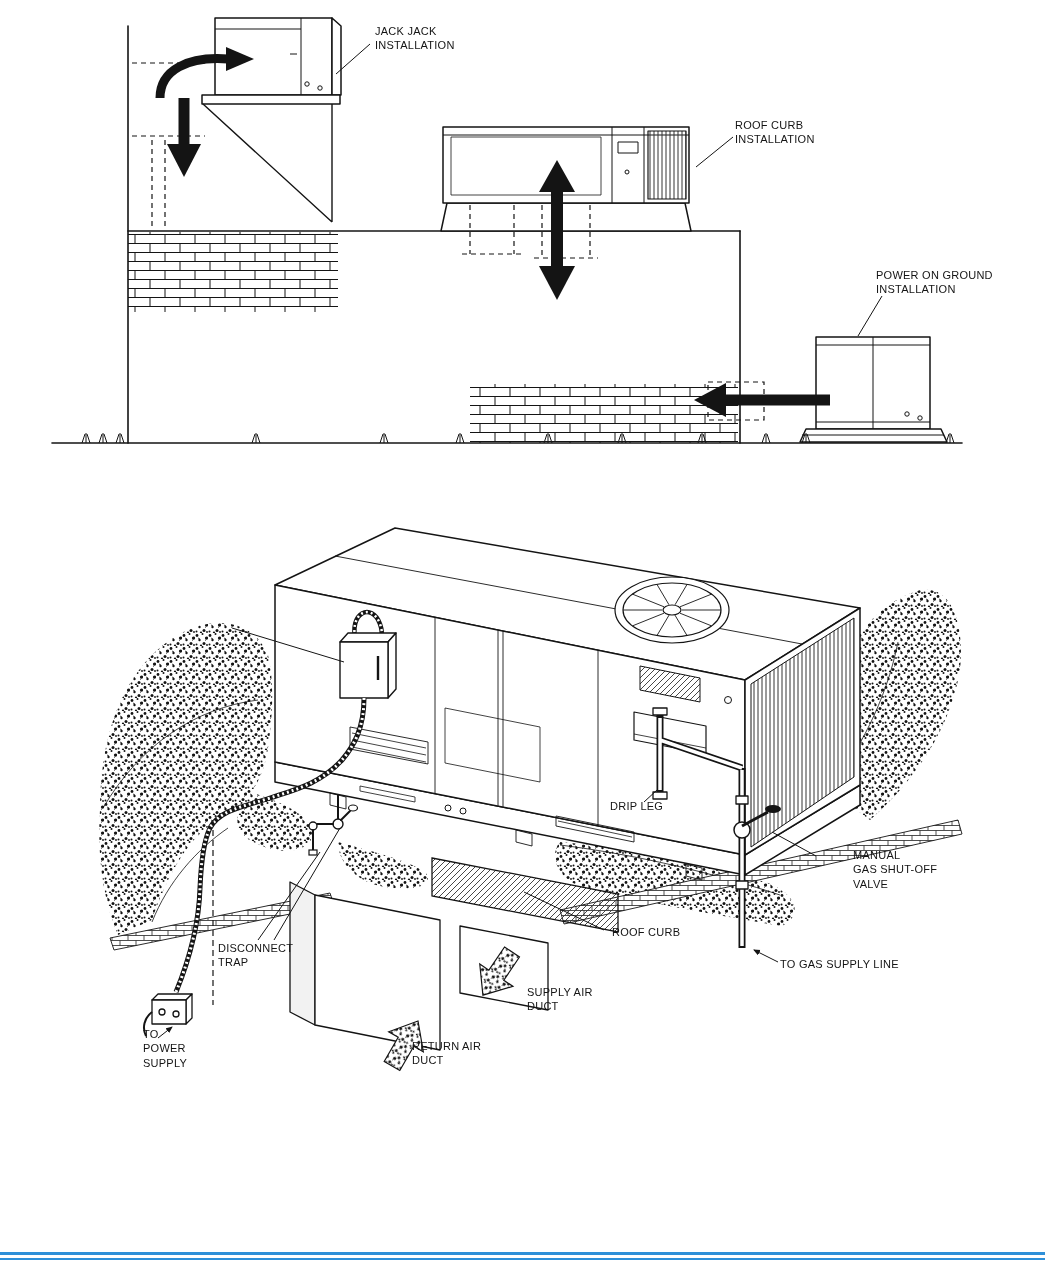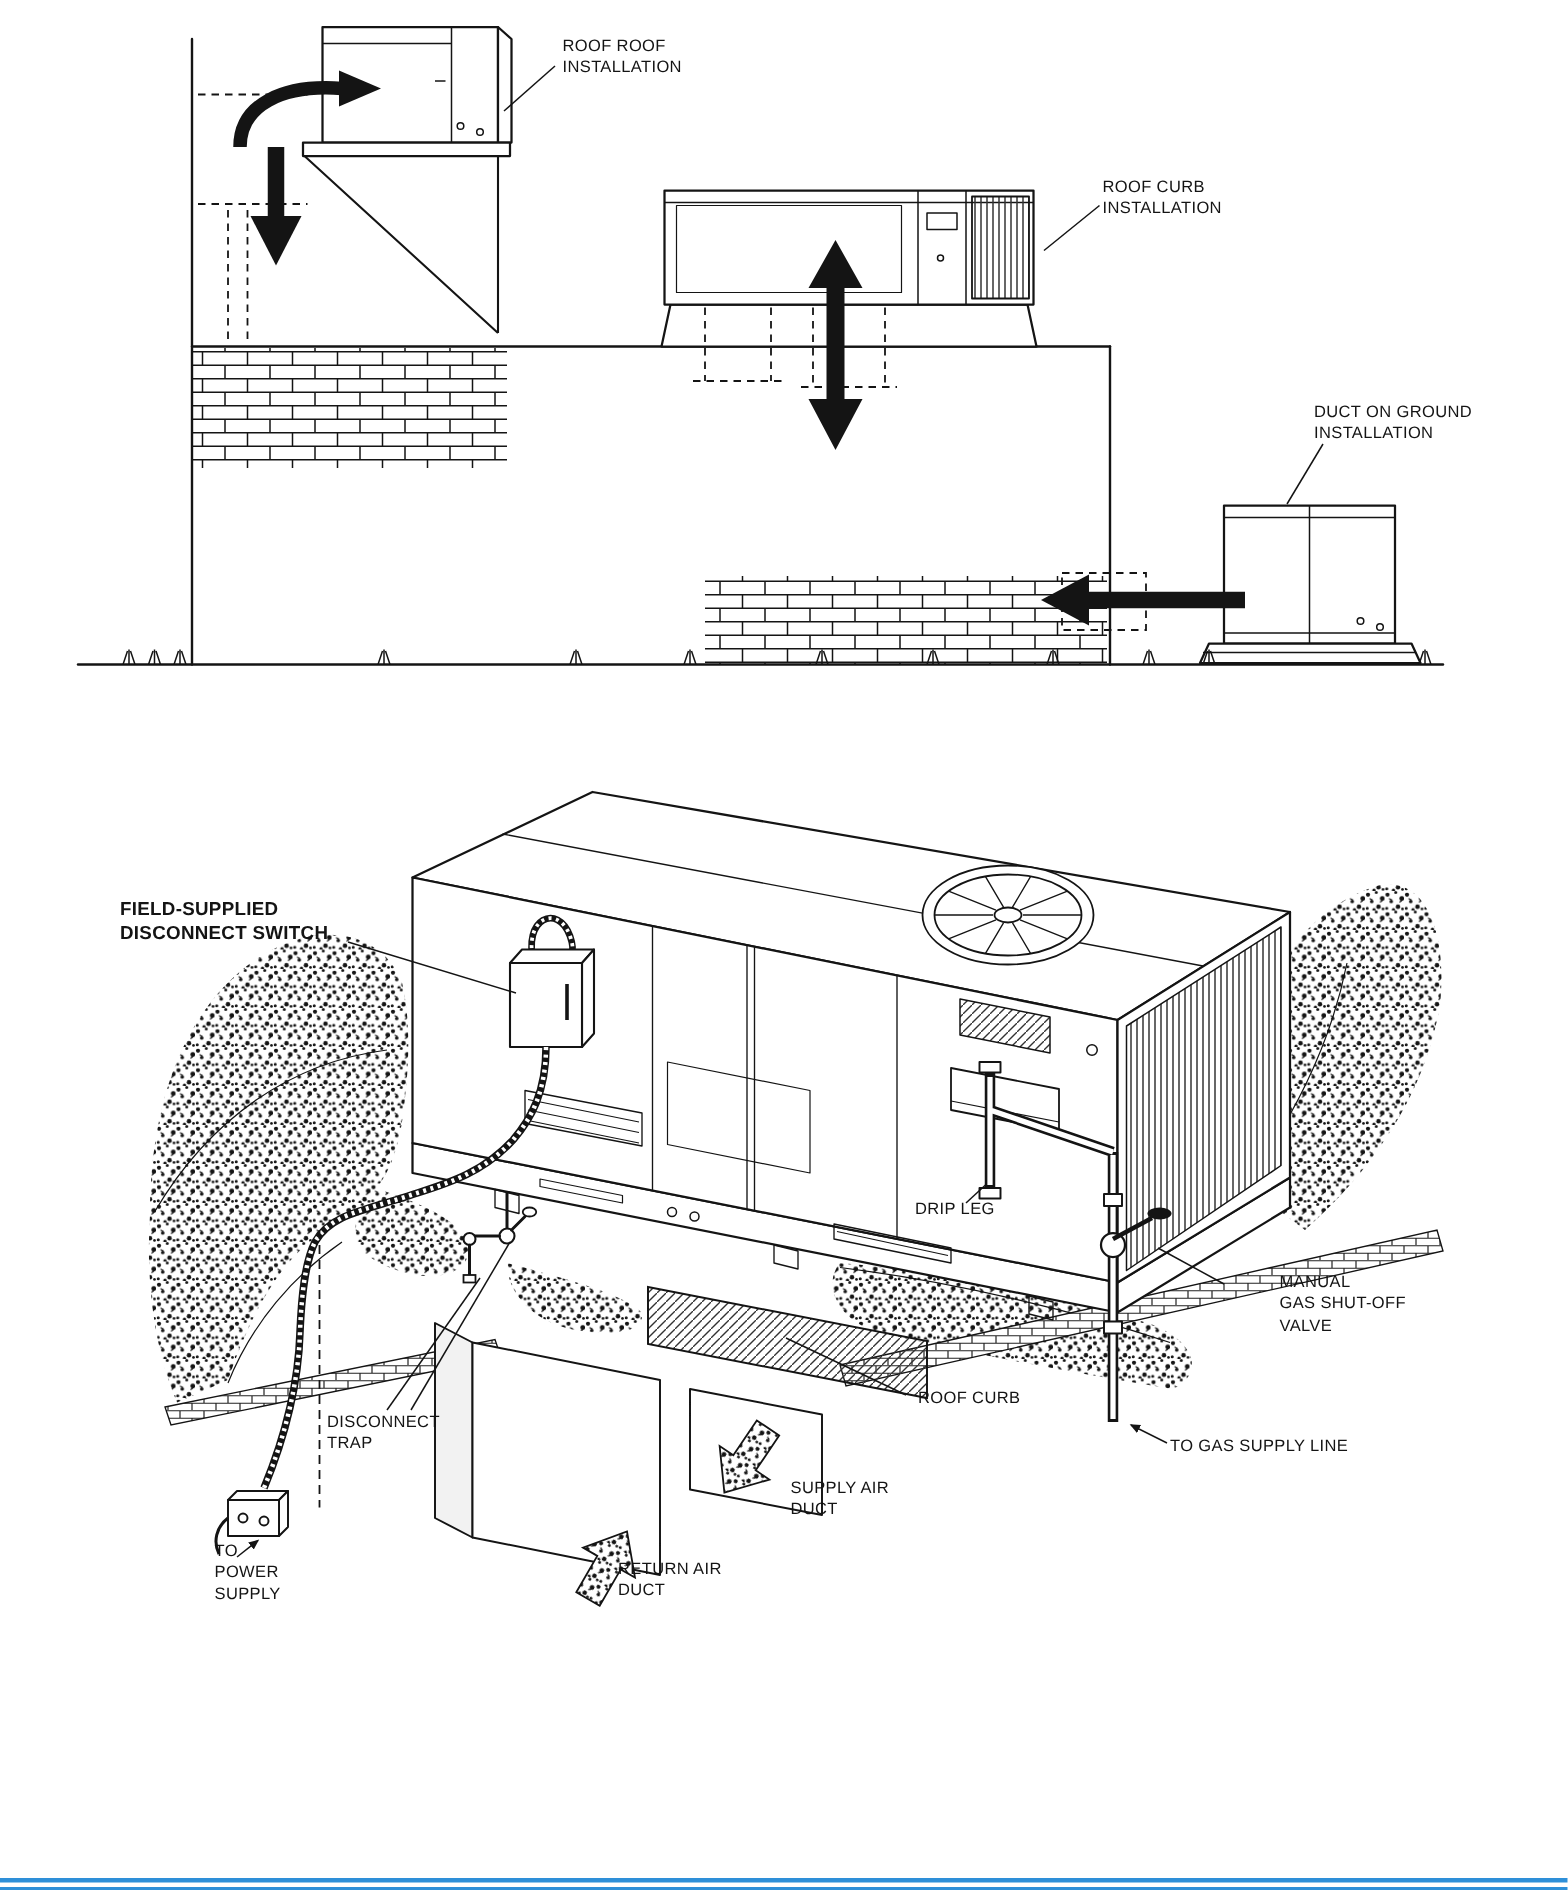--- a/index.html
+++ b/index.html
@@ -118,25 +118,25 @@
           <use href="#tuft" x="950" y="443"></use>
       </g>
 
       <g stroke="#141414" stroke-width="1" fill="none">
         <path d="M370,44 L336,74"></path>
         <path d="M733,137 L696,167"></path>
         <path d="M882,296 L858,336"></path>
       </g>
     </svg>
 
-    <div class="lbl" style="left:375px; top:24px; width:110px;">ROOF ROOF
+    <div class="lbl" style="left:375px; top:24px; width:110px;">JACK JACK
 INSTALLATION</div>
     <div class="lbl" style="left:735px; top:118px; width:110px;">ROOF CURB
 INSTALLATION</div>
-    <div class="lbl" style="left:876px; top:268px; width:125px;">DUCT ON GROUND
+    <div class="lbl" style="left:876px; top:268px; width:125px;">POWER ON GROUND
 INSTALLATION</div>
   </div>
 
   <div class="fig fig2">
     <svg width="1045" height="620" viewBox="0 0 1045 620">
       <defs>
         <pattern id="stip2" width="13" height="13" patternUnits="userSpaceOnUse">
           <rect width="13" height="13" fill="#fff"></rect>
           <circle cx="2" cy="2.5" r="1.4" fill="#141414"></circle>
           <circle cx="7.5" cy="1" r="1" fill="#141414"></circle>
@@ -294,22 +294,20 @@
         <path d="M644,312 L657,300"></path>
         <path d="M816,366 L772,342"></path>
         <path d="M604,440 L524,402"></path>
         <path d="M778,472 L754,460" marker-end="url(#ah2)"></path>
         <path d="M258,450 L320,362"></path>
         <path d="M274,450 L340,338"></path>
         <path d="M158,548 L172,537" marker-end="url(#ah2)"></path>
       </g>
     </svg>
 
-    <div class="lbl bold" style="left:80px; top:108px; width:175px;">FIELD-SUPPLIED
-DISCONNECT SWITCH</div>
     <div class="lbl" style="left:610px; top:309px; width:80px;">DRIP LEG</div>
     <div class="lbl" style="left:820px; top:358px; width:120px;margin-left:33px;">MANUAL
 GAS SHUT-OFF
 VALVE</div>
     <div class="lbl" style="left:612px; top:435px; width:90px;">ROOF CURB</div>
     <div class="lbl" style="left:780px; top:467px; width:170px;">TO GAS SUPPLY LINE</div>
     <div class="lbl" style="left:218px; top:451px; width:110px;">DISCONNECT
 TRAP</div>
     <div class="lbl" style="left:527px; top:495px; width:95px;">SUPPLY AIR
 DUCT</div>

